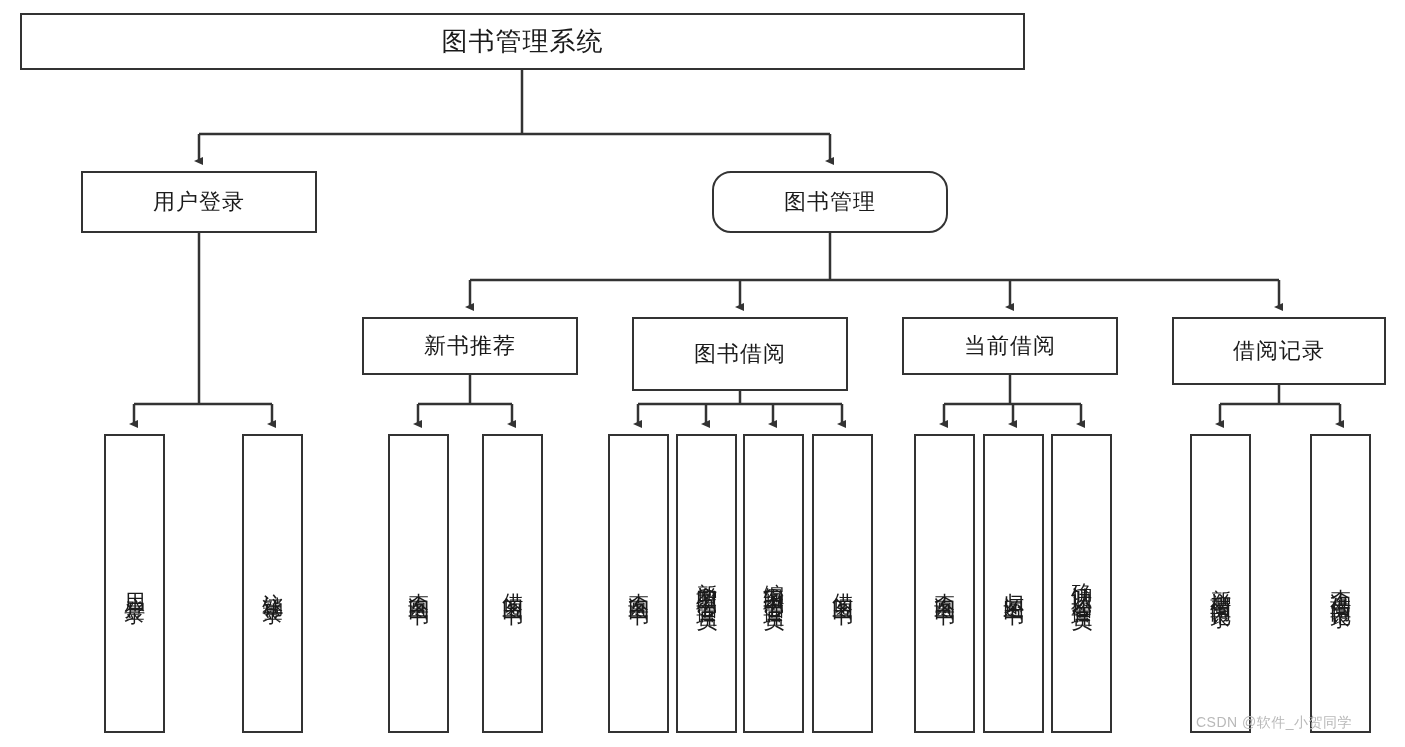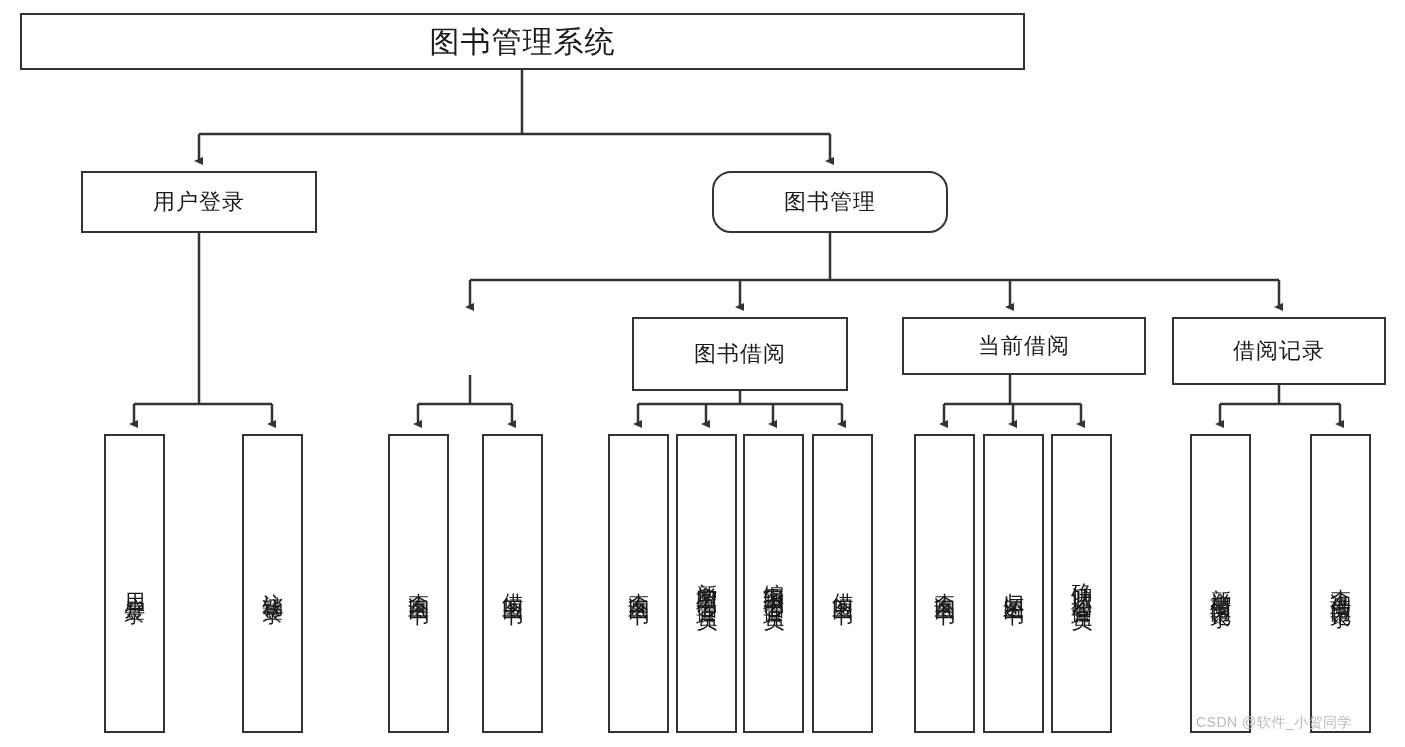--- a/index.html
+++ b/index.html
@@ -35,21 +35,21 @@
     justify-content: center;
     color: #1a1a1a;
     text-align: center;
   }
   .node-h {
     font-size: 22px;
     letter-spacing: 1px;
     line-height: 1.2;
   }
   .node-root {
-    font-size: 30px;
+    font-size: 26px;
   }
   .node-v {
     writing-mode: vertical-rl;
     text-orientation: upright;
     font-size: 21px;
     line-height: 1.25;
     letter-spacing: 4px;
     padding: 6px 0;
   }
   .watermark {
@@ -113,22 +113,23 @@
       <path d="M1220,404 L1220,424" marker-end="url(#arrow)"></path>
       <path d="M1340,404 L1340,424" marker-end="url(#arrow)"></path>
     </g>
   </svg>
 
   <div class="node node-h node-root" style="left: 20px; top: 13px; width: 1005px; height: 57px;">图书管理系统</div>
 
   <div class="node node-h" style="left: 81px; top: 171px; width: 236px; height: 62px;">用户登录</div>
   <div class="node node-h" style="left: 712px; top: 171px; width: 236px; height: 62px; border-radius: 19px;">图书管理</div>
 
+  <div class="node node-h" style="left: 362px; top: 317px; width: 216px; height: 58px;">新书推荐</div>
   <div class="node node-h" style="left: 632px; top: 317px; width: 216px; height: 74px;">图书借阅</div>
-  <div class="node node-h" style="left: 902px; top: 317px; width: 244px; height: 58px; text-align: right;">当前借阅</div>
+  <div class="node node-h" style="left: 902px; top: 317px; width: 216px; height: 58px; text-align: right;">当前借阅</div>
   <div class="node node-h" style="left: 1172px; top: 317px; width: 214px; height: 68px;">借阅记录</div>
 
   <div class="node node-v" style="left: 104px; top: 434px; width: 61px; height: 299px;">用户登录</div>
   <div class="node node-v" style="left: 242px; top: 434px; width: 61px; height: 299px;">注销登录</div>
   <div class="node node-v" style="left: 388px; top: 434px; width: 61px; height: 299px;">查询图书</div>
   <div class="node node-v" style="left: 482px; top: 434px; width: 61px; height: 299px;">借阅图书</div>
   <div class="node node-v" style="left: 608px; top: 434px; width: 61px; height: 299px;">查询图书</div>
   <div class="node node-v" style="left: 676px; top: 434px; width: 61px; height: 299px;">新增图书（管理员）</div>
   <div class="node node-v" style="left: 743px; top: 434px; width: 61px; height: 299px;">编辑图书（管理员）</div>
   <div class="node node-v" style="left: 812px; top: 434px; width: 61px; height: 299px;">借阅图书</div>

